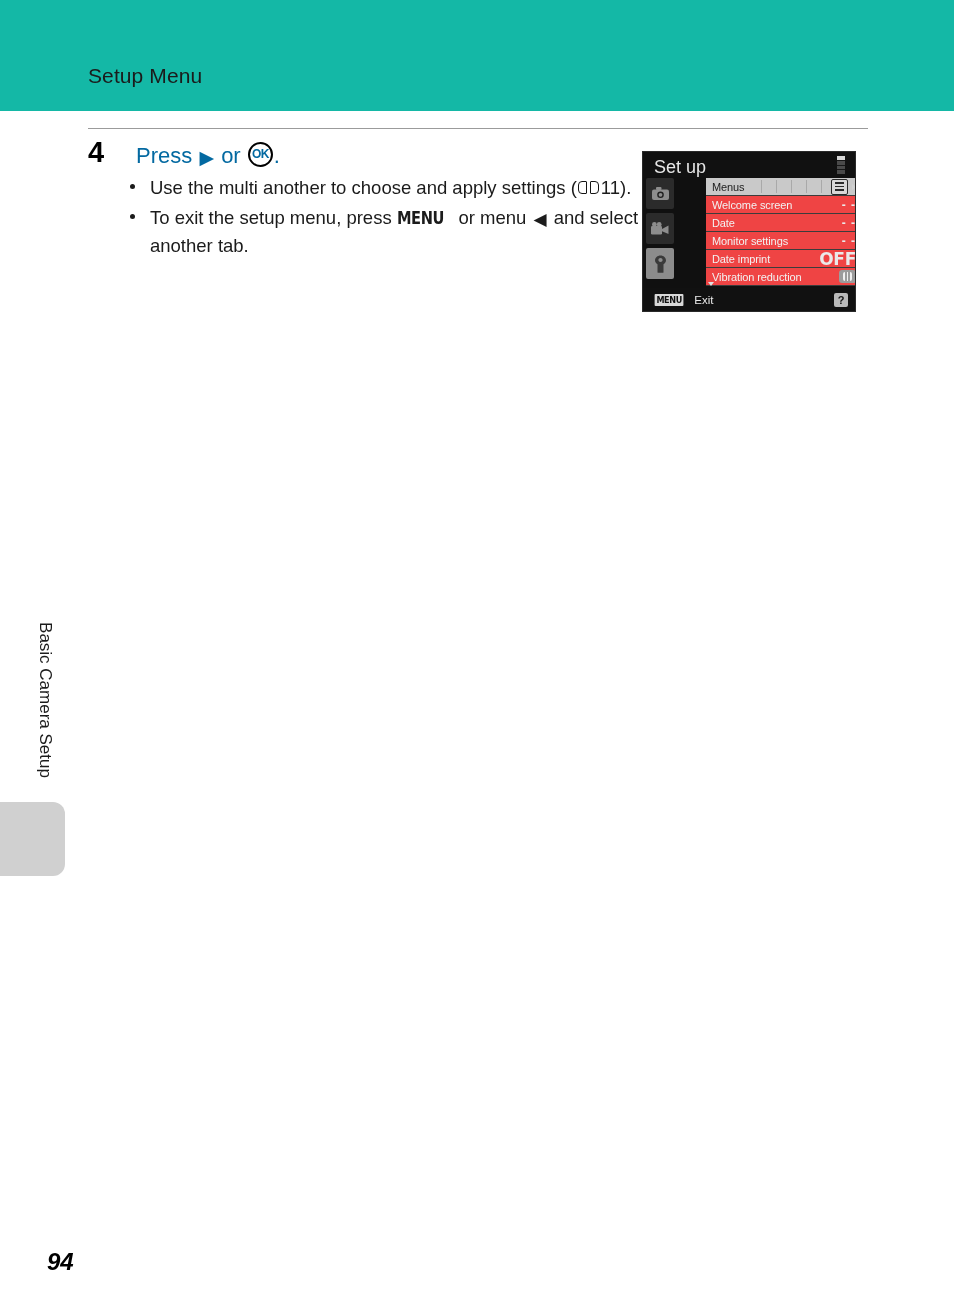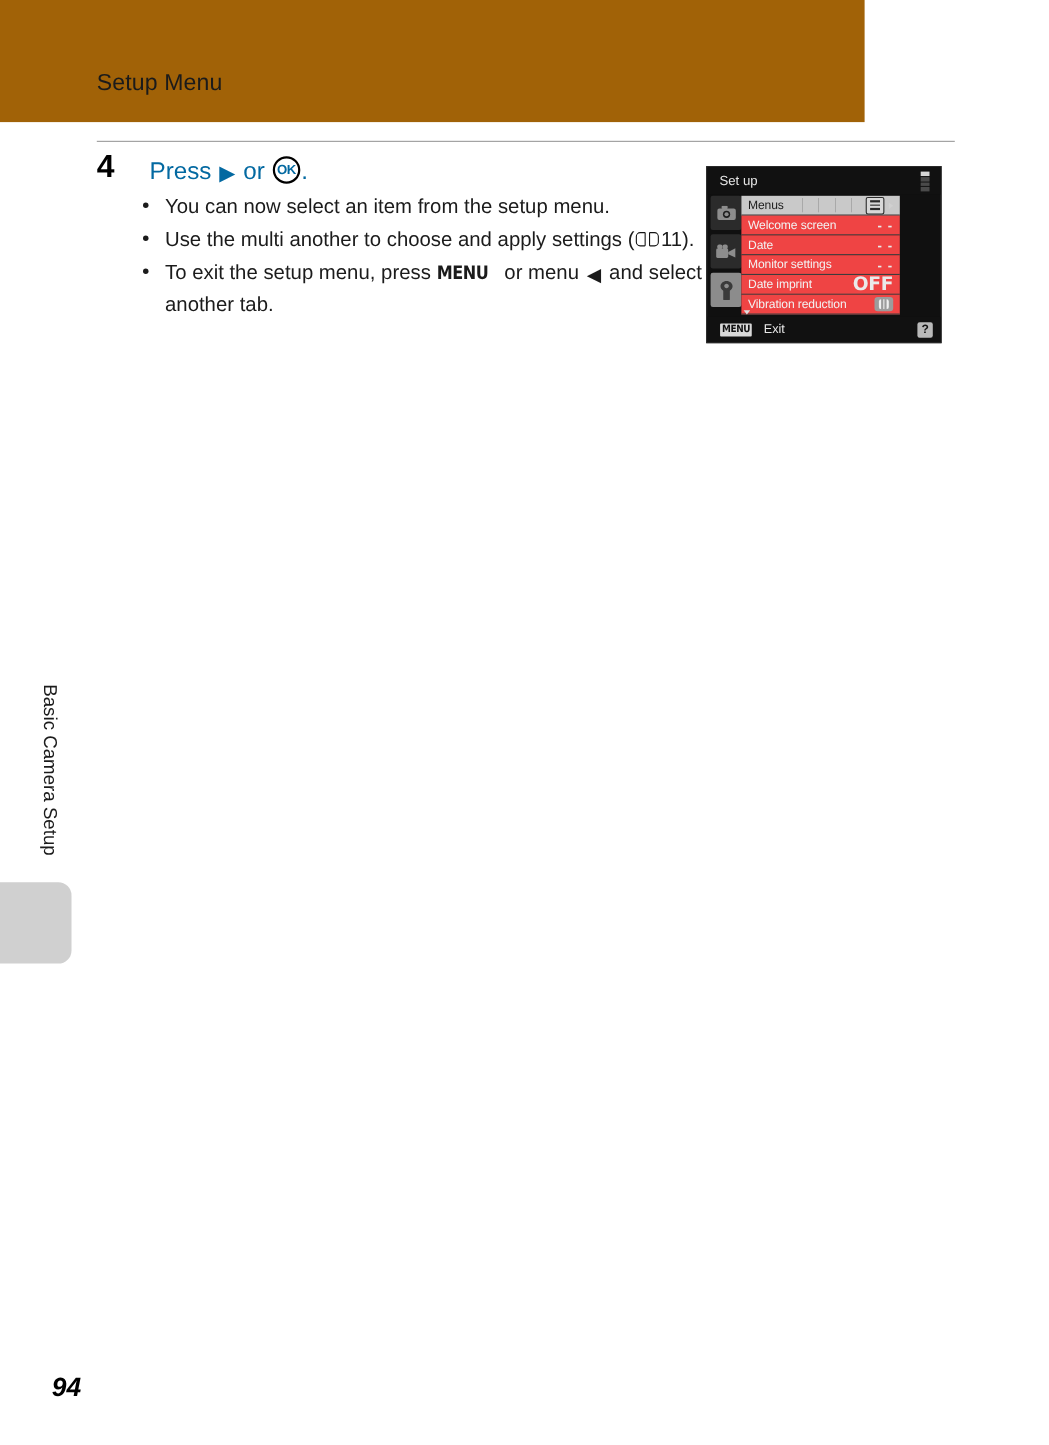--- a/index.html
+++ b/index.html
@@ -15,23 +15,23 @@
     font-family: "Liberation Sans", sans-serif;
     color: #1a1a1a;
     overflow: hidden;
   }
 
   
   #header-band {
     position: absolute;
     left: 0;
     top: 0;
-    width: 786px;
+    width: 954px;
     height: 111px;
-    background: #a16207;
+    background: #14b8a6;
   }
   #header-title {
     position: absolute;
     left: 88px;
     top: 64px;
     font-size: 21px;
     font-weight: 400;
     letter-spacing: 0.1px;
     color: #1b1b1b;
     white-space: nowrap;
@@ -219,21 +219,21 @@
   #lcd-titlebar {
     position: absolute;
     left: 0; top: 0;
     width: 214px; height: 25px;
     background: #111111;
   }
   #lcd-title {
     position: absolute;
     left: 11px;
     top: 5px;
-    font-size: 12px;
+    font-size: 18px;
     color: #e6e6e6;
     white-space: nowrap;
   }
   #lcd-scroll-indicator {
     position: absolute;
     right: 12px;
     top: 4px;
     width: 8px;
     height: 18px;
     background: #171717;
@@ -272,21 +272,22 @@
   .lcd-tab.active {
     background: #8c8c8c;
   }
   .lcd-tab svg { display: block; }
 
   
   #lcd-rows {
     position: absolute;
     left: 31px;
     top: 26px;
-    width: 144px;
+    width: 156px;
+    padding-left: 32px;
   }
   .lcd-row {
     position: relative;
     height: 17px;
     background: #ef4444;
     border-bottom: 1px solid #3c3c3c;
     display: flex;
     align-items: center;
   }
   .lcd-row.selected {
@@ -438,24 +439,20 @@
 <div id="step-number">4</div>
 <div id="step-heading">
   <span>Press</span>
   <span class="glyph-right-tri">▶</span>
   <span>or</span>
   <span class="glyph-ok"></span><span>.</span>
 </div>
 
 <div id="bullet-list">
 
-  <div class="bullet-row">
-    <span class="bullet-dot"></span>
-    <span>You can now select an item from the setup menu.</span>
-  </div>
 
   <div class="bullet-row">
     <span class="bullet-dot"></span>
     <span>Use the multi another to choose and apply settings</span>
     <span>(</span><span class="glyph-book"></span><span>11</span><span>).</span>
   </div>
 
   <div class="bullet-row">
     <span class="bullet-dot"></span>
     <span>To exit the setup menu, press</span>

